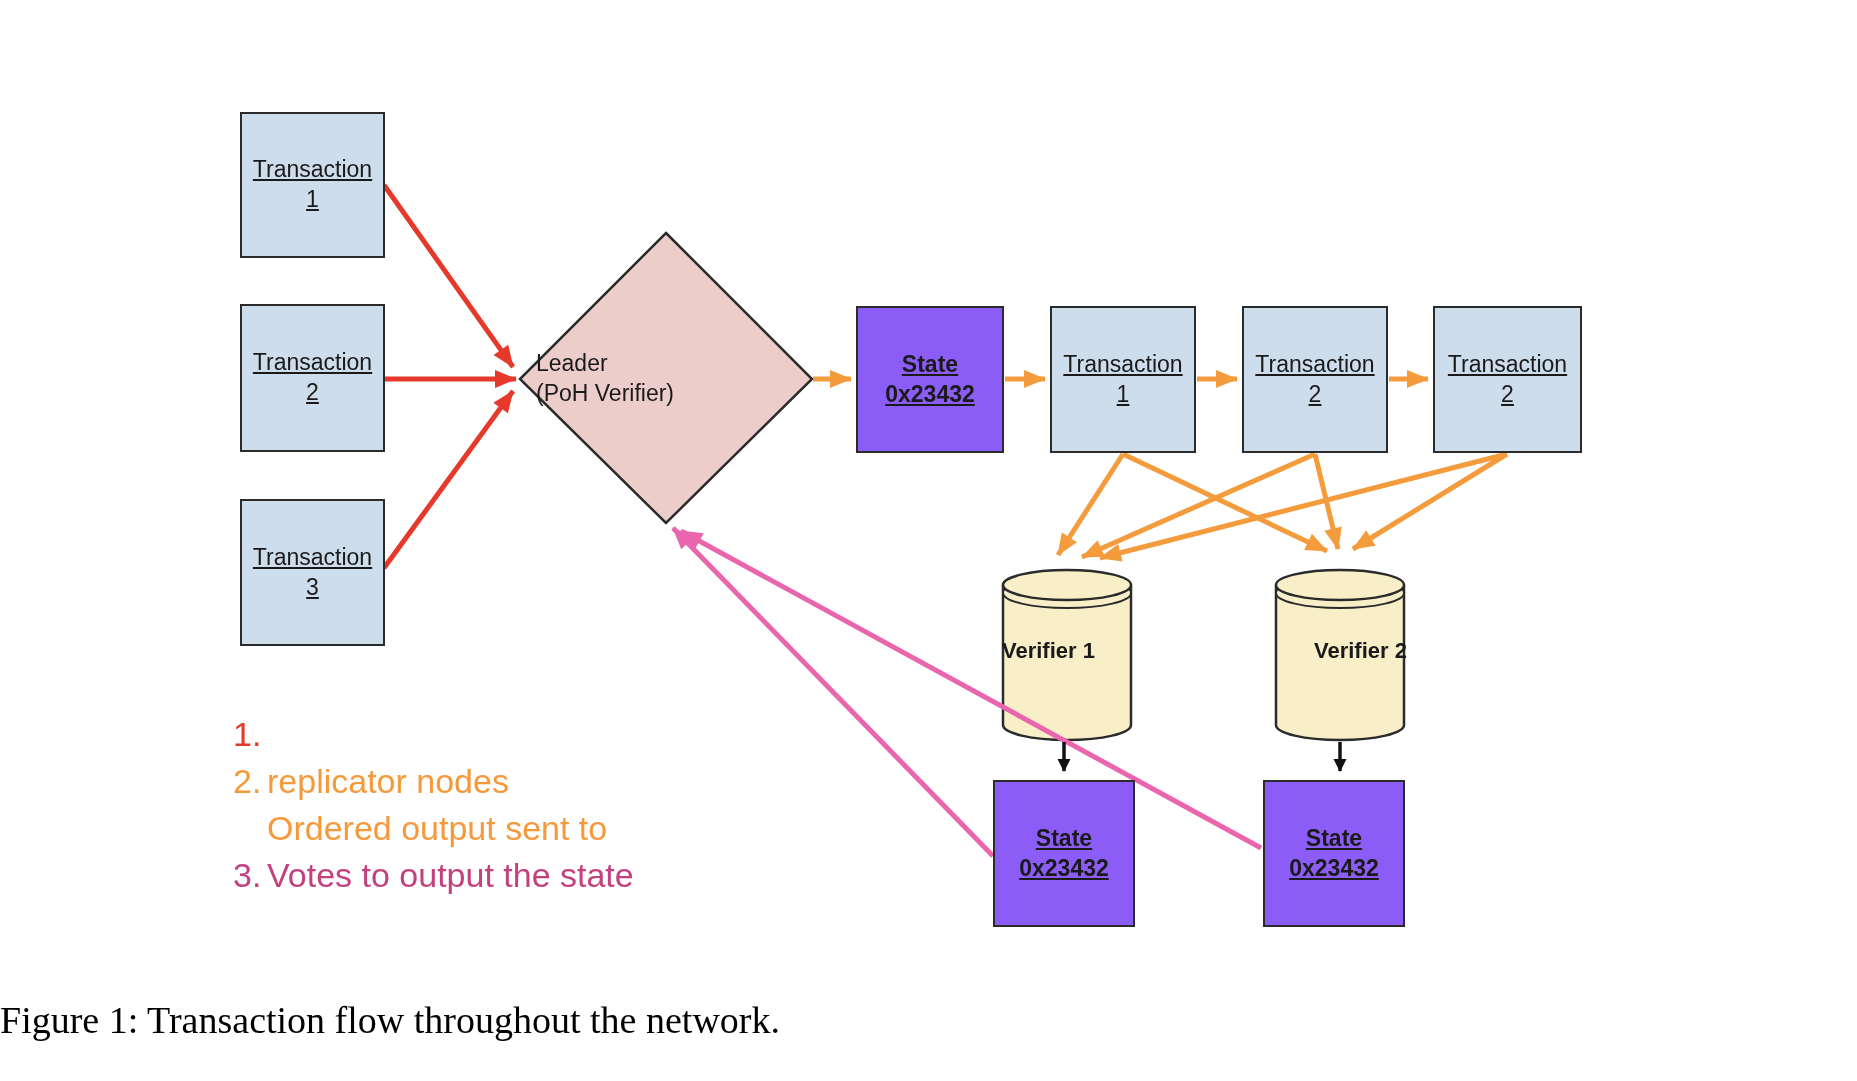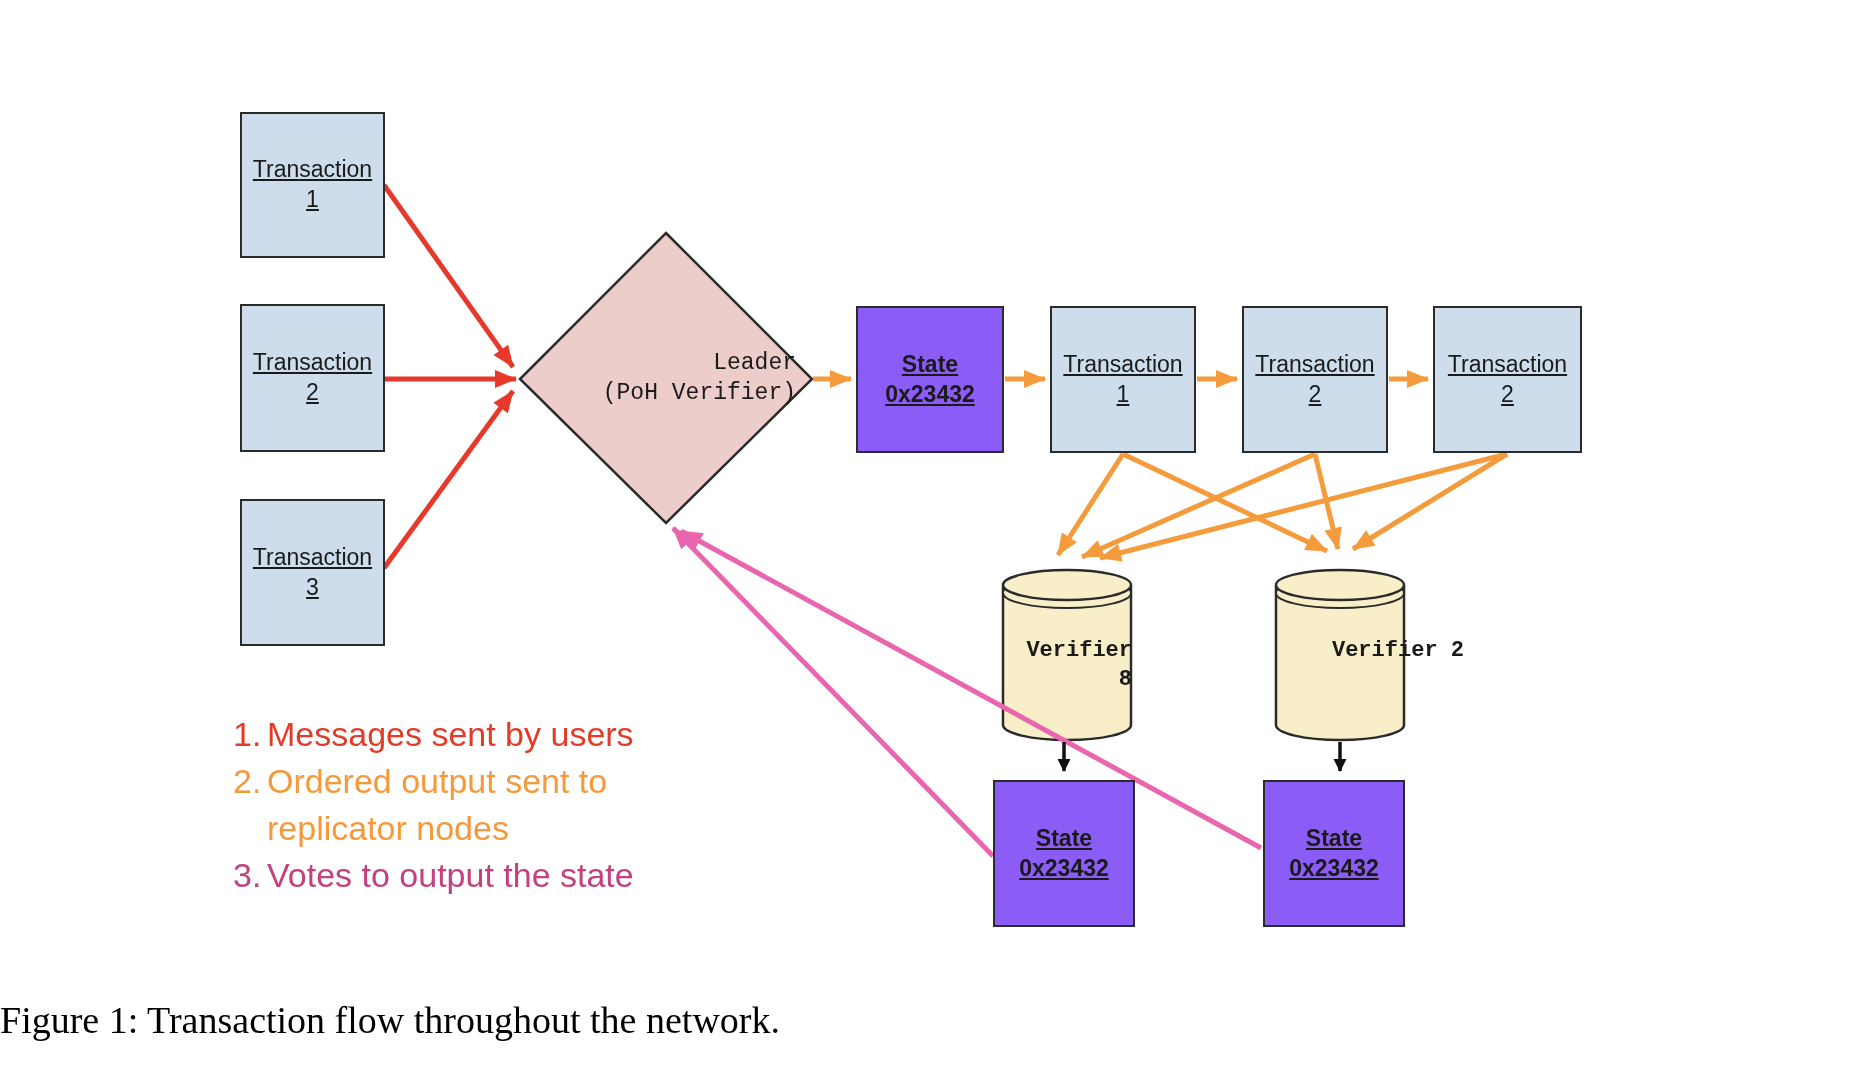--- a/index.html
+++ b/index.html
@@ -23,25 +23,24 @@
     font-size:23px;
     line-height:1.3;
     color:#1a1a1a;
     text-decoration:underline;
   }
   .box.blue{background:#cdddeb;}
   .box.purple{background:#8b5cf6;}
   .box.bold{font-weight:bold;}
   .node-label{
     position:absolute;
-    text-align:right;
+    text-align:left;
     font-size:23px;
     line-height:1.3;
     color:#1a1a1a;
-    font-family:Liberation Mono, monospace;
   }
   .node-label.bold{font-weight:bold;font-size:22px;}
   .legend{
     position:absolute;
     left:233px;
     top:711px;
     font-size:34px;
     line-height:47px;
   }
   .legend-item{display:flex;}
@@ -166,21 +165,21 @@
     </div>
   </div>
   <div class="box blue" style="left:1433px;top:306px;width:149px;height:147px">
     <div>
       <span>Transaction</span><br>
       <span>2</span>
     </div>
   </div>
 
   <div class="node-label bold" style="left:1002px;top:637px;width:130px">
-    <span>Verifier 8</span>
+    <span>Verifier 1</span>
   </div>
   <div class="node-label bold" style="left:1314px;top:637px;width:150px">
     <span>Verifier 2</span>
   </div>
 
   <div class="box purple bold" style="left:993px;top:780px;width:142px;height:147px">
     <div>
       <span>State</span><br>
       <span>0x23432</span>
     </div>
@@ -188,29 +187,26 @@
   <div class="box purple bold" style="left:1263px;top:780px;width:142px;height:147px">
     <div>
       <span>State</span><br>
       <span>0x23432</span>
     </div>
   </div>
 
   <div class="legend">
     <div class="legend-item" style="color:#e23b28">
       <span class="lnum">1.</span>
-      <span>
-        <span class="lline">Messages sent by users</span>
-      </span>
     </div>
     <div class="legend-item" style="color:#f5993b">
       <span class="lnum">2.</span>
       <span>
+        <span class="lline">replicator nodes</span>
         <span class="lline">Ordered output sent to</span>
-        <span class="lline">replicator nodes</span>
       </span>
     </div>
     <div class="legend-item" style="color:#c2417e">
       <span class="lnum">3.</span>
       <span>
         <span class="lline">Votes to output the state</span>
       </span>
     </div>
   </div>
 

